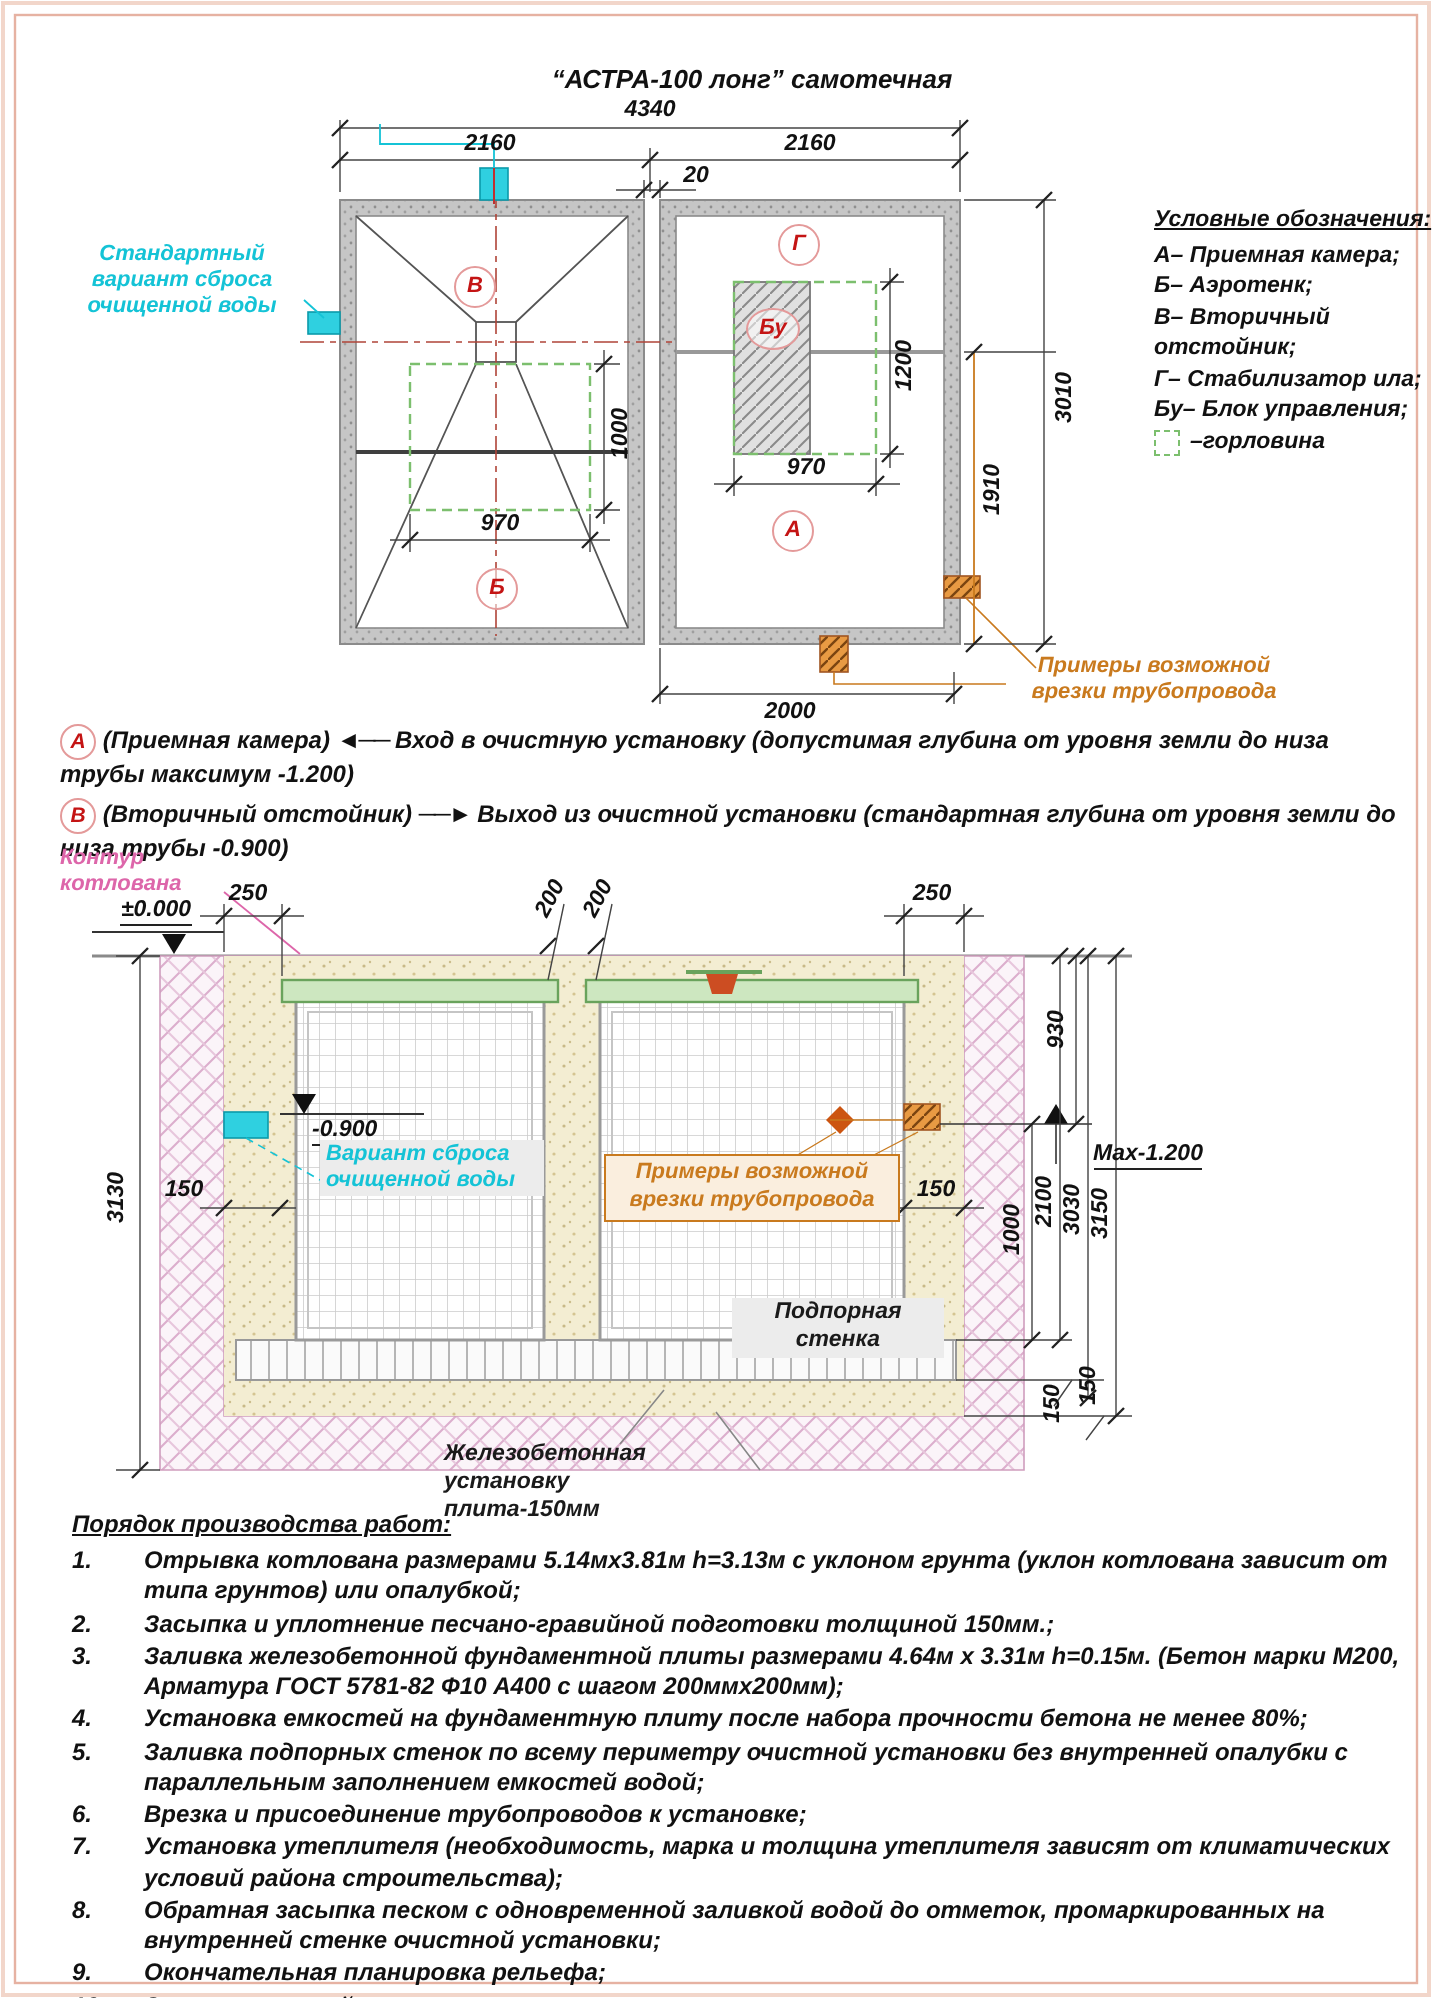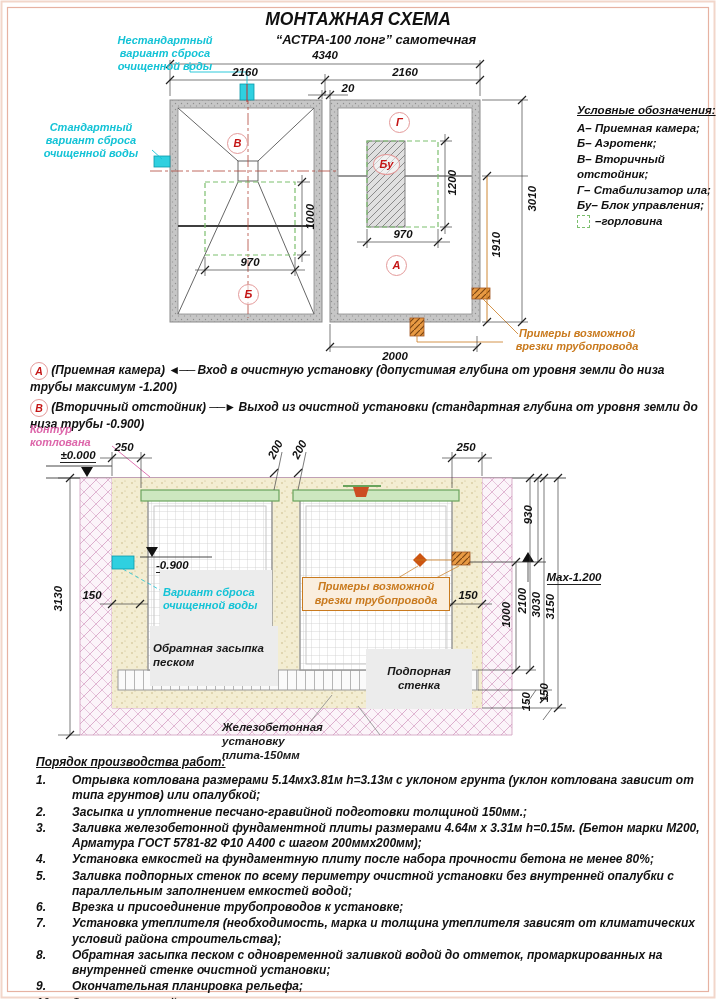--- a/index.html
+++ b/index.html
@@ -7,21 +7,21 @@
         font-family:"Liberation Sans",sans-serif;}
   svg{position:absolute;left:0;top:0;}
   .lbl{position:absolute;font:bold italic 11px/1.2 "Liberation Sans",sans-serif;color:#1a1a1a;}
   .dim{position:absolute;font:bold italic 11.5px/1 "Liberation Sans",sans-serif;color:#111;text-align:center;white-space:nowrap;}
   .rot{transform:rotate(-90deg);}
   .rot60{transform:rotate(-62deg);}
   .cyan{color:#14c3d6;}
   .pink{color:#dd66aa;}
   .orange{color:#c97a1e;}
   .center{text-align:center;}
-  .bgbox{background:#ececec;padding:16px 3px;}
+  .bgbox{background:#ececec;padding:1px 3px;}
   .circle-letter{display:inline-block;width:16px;height:16px;border:1px solid #e49a9a;border-radius:50%;
       color:#c41414;font:bold italic 10.5px/16px "Liberation Sans",sans-serif;text-align:center;vertical-align:middle;background:rgba(255,255,255,.7);}
   .plan-letter{position:absolute;border:1px solid #e49a9a;border-radius:50%;color:#c41414;
       font:bold italic 11px/18px "Liberation Sans",sans-serif;text-align:center;width:19px;height:19px;background:rgba(255,255,255,.55);}
   .title-main{position:absolute;left:0;top:11px;width:716px;text-align:center;
       font:bold italic 17.5px/1 "Liberation Sans",sans-serif;color:#111;}
   .title-sub{position:absolute;left:18px;top:33px;width:716px;text-align:center;
       font:bold italic 13px/1 "Liberation Sans",sans-serif;color:#111;}
   .legend{position:absolute;left:577px;top:103px;width:158px;font:bold italic 11.5px/1.35 "Liberation Sans",sans-serif;color:#111;}
   .legend .lt{text-decoration:underline;margin-bottom:2px;}
@@ -201,24 +201,22 @@
              M66,482 L74,474 M66,739 L74,731
              M108,608 L116,600 M136,608 L144,600 M448,608 L456,600 M478,608 L486,600
              M526,482 L534,474 M526,674 L534,666 M540,482 L548,474 M540,703 L548,695 M554,482 L562,474 M554,712 L562,704
              M512,566 L520,558 M512,674 L520,666
              M270,477 L278,469 M294,477 L302,469" stroke="#222" stroke-width="1.2"></path>
 
     <path d="M310,722 L332,695 M380,735 L358,706" stroke="#888" stroke-width="0.8" fill="none"></path>
   </g>
 </svg>
 
-<div class="title-main">МОНТАЖНАЯ СХЕМА</div>
 <div class="title-sub">“АСТРА-100 лонг” самотечная</div>
 
-<div class="lbl cyan center" style="left:92px;top:34px;width:146px;">Нестандартный вариант сброса очищенной воды</div>
 <div class="lbl cyan center" style="left:24px;top:121px;width:134px;">Стандартный вариант сброса очищенной воды</div>
 <div class="lbl orange center" style="left:501px;top:327px;width:152px;">Примеры возможной врезки трубопровода</div>
 
 <div class="dim" style="left:295px;top:50px;width:60px;">4340</div>
 <div class="dim" style="left:215px;top:67px;width:60px;">2160</div>
 <div class="dim" style="left:375px;top:67px;width:60px;">2160</div>
 <div class="dim" style="left:334px;top:83px;width:28px;">20</div>
 <div class="dim" style="left:222px;top:257px;width:56px;">970</div>
 <div class="dim rot" style="left:291px;top:211px;width:40px;">1000</div>
 <div class="dim rot" style="left:431px;top:177px;width:44px;">1200</div>
@@ -260,21 +258,20 @@
     <span>Выход из очистной установки (стандартная глубина от уровня земли до низа трубы -0.900)</span>
   </p>
 </div>
 
 <div class="lbl pink" style="left:30px;top:423px;width:78px;">Контур котлована</div>
 <div class="dim" style="left:48px;top:450px;width:60px;font-style:italic;"><span class="ulbl">±0.000</span></div>
 <div class="dim" style="left:156px;top:560px;width:54px;text-align:left;"><span class="ulbl">-0.900</span></div>
 <div class="dim" style="left:538px;top:572px;width:72px;text-align:center;"><span class="maxlbl">Max-1.200</span></div>
 <div class="lbl cyan bgbox" style="left:160px;top:570px;width:106px;">Вариант сброса очищенной воды</div>
 <div class="taps-box">Примеры возможной врезки трубопровода</div>
-<div class="lbl bgbox" style="left:150px;top:626px;width:122px;font-size:11.5px;">Обратная засыпка песком</div>
 <div class="lbl bgbox" style="left:366px;top:649px;width:100px;font-size:11.5px;text-align:center;">Подпорная стенка</div>
 <div class="lbl" style="left:222px;top:721px;width:118px;font-size:11.5px;">Железобетонная установку плита-150мм</div>
 
 <div class="dim" style="left:102px;top:442px;width:44px;">250</div>
 <div class="dim rot60" style="left:262px;top:444px;width:28px;">200</div>
 <div class="dim rot60" style="left:286px;top:444px;width:28px;">200</div>
 <div class="dim" style="left:444px;top:442px;width:44px;">250</div>
 <div class="dim rot" style="left:511px;top:509px;width:36px;">930</div>
 <div class="dim rot" style="left:39px;top:593px;width:40px;">3130</div>
 <div class="dim" style="left:76px;top:590px;width:32px;">150</div>

